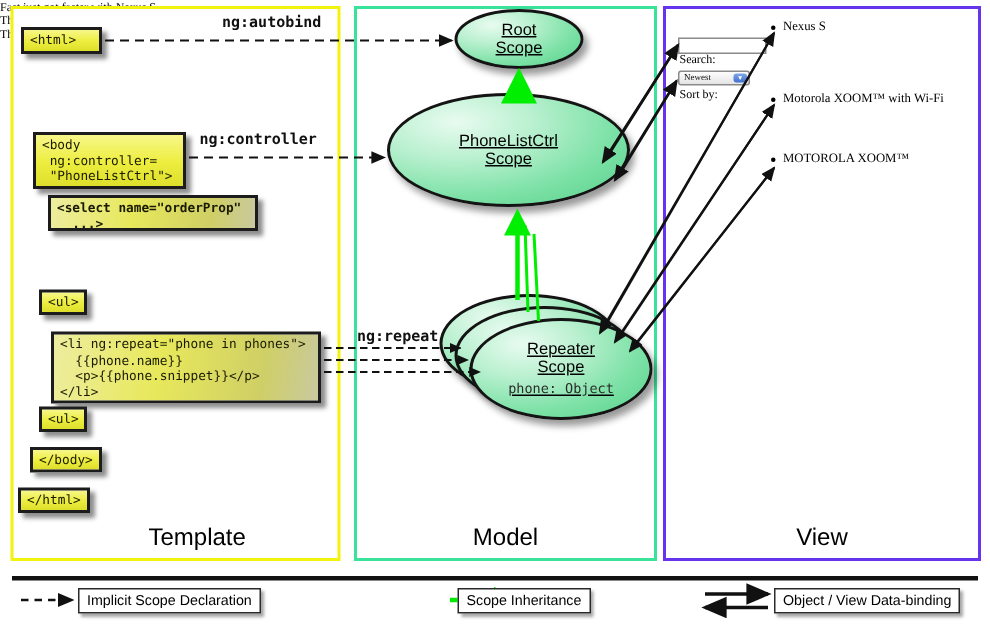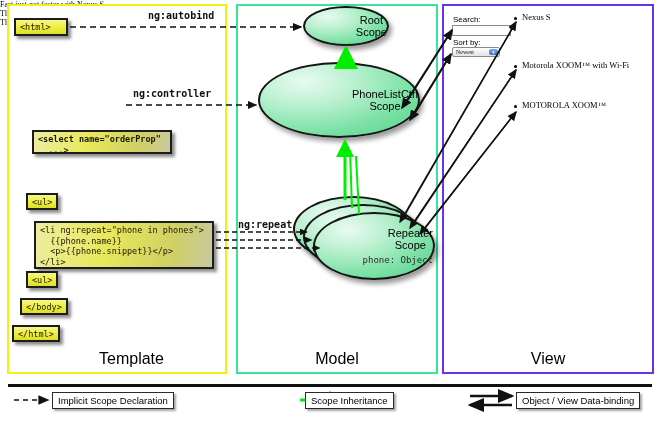--- a/index.html
+++ b/index.html
@@ -63,44 +63,46 @@
   
   .ellipse {
     position: absolute;
     border-radius: 50%;
     border: 2px solid #141414;
     background: radial-gradient(ellipse at 28% 24%, #e8fbf0 0%, #b9f0cf 32%, #7fe2a8 64%, #53d089 100%);
     box-shadow: 3px 4px 5px rgba(0,0,0,0.40);
     box-sizing: border-box;
     display: flex;
     flex-direction: column;
-    align-items: flex-end;
+    align-items: center;
     justify-content: center;
     text-align: center;
+    text-decoration: underline;
   }
   .ell-title {
     font-family: "Liberation Sans", sans-serif;
     font-size: 11px;
     line-height: 12px;
     color: #000;
   }
   .ell-props {
     font-family: "DejaVu Sans Mono", "Liberation Mono", monospace;
     font-size: 9px;
     line-height: 10.5px;
     color: #2b2b2b;
     margin-top: 4px;
     text-align: left;
   }
   .ell-props .b { font-weight: bold; color: #000; }
   .view-label {
     position: absolute;
-    font-family: Liberation Sans, sans-serif;
+    font-family: Liberation Serif, serif;
     font-size: 8px;
     color: #000;
+    margin-top: 20px;
   }
   .view-input {
     position: absolute;
     background: #fff;
     border: 1px solid #8a8a8a;
     box-sizing: border-box;
   }
   .view-select {
     position: absolute;
     background: linear-gradient(180deg,#fdfdfd 0%, #e4e4e4 100%);
@@ -196,20 +198,23 @@
   <div class="panel panel-model">
     <div class="panel-label">Model</div>
   </div>
 
   <div class="panel panel-view">
     <div class="panel-label">View</div>
   </div>
 
   <div class="codebox" style="left:14px;  top:18px;  width:54px;  height:18px;">&lt;html&gt;</div>
 
+  <div class="codebox" style="left:22px;  top:88px;  width:102px; height:38px;">&lt;body
+ ng:controller=
+ "PhoneListCtrl"&gt;</div>
 
   <div class="codebox grad-rl bold" style="left:32px; top:130px; width:140px; height:24px;">&lt;select name="orderProp"
   ...&gt;</div>
 
 
   <div class="codebox" style="left:26px;  top:193px; width:32px;  height:17px;">&lt;ul&gt;</div>
 
   <div class="codebox grad-rl" style="left:34px; top:221px; width:180px; height:48px;">&lt;li ng:repeat="phone in phones"&gt;
   {{phone.name}}
   &lt;p&gt;{{phone.snippet}}&lt;/p&gt;

